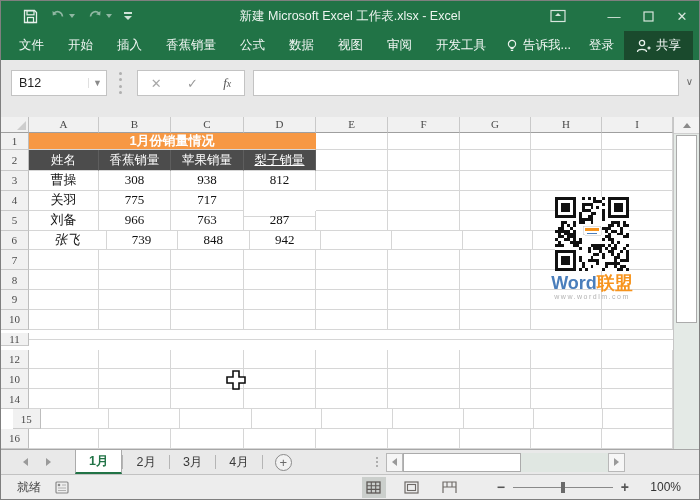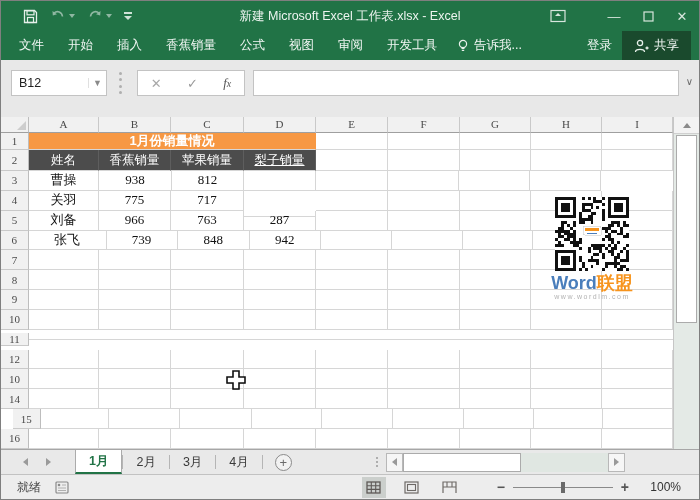--- a/index.html
+++ b/index.html
@@ -148,20 +148,21 @@
     </div>
   </div>
 
   <div class="ribbonrow">
     <span id="ribbon-tabs" style="display:flex;align-items:stretch;height:29px;">
         <span class="rtab file">文件</span>
         <span class="rtab">开始</span>
         <span class="rtab">插入</span>
         <span class="rtab">香蕉销量</span>
         <span class="rtab">公式</span>
+        <span class="rtab">数据</span>
         <span class="rtab">视图</span>
         <span class="rtab">审阅</span>
         <span class="rtab">开发工具</span>
       </span>
     <span class="tellme">
       <svg width="12" height="14" viewBox="0 0 12 14">
           <circle cx="6" cy="5" r="3.6" fill="none" stroke="#E8F1EB" stroke-width="1.2"></circle>
           <path d="M4.5 9.5 h3 M4.8 11.3 h2.4" stroke="#E8F1EB" stroke-width="1.2"></path>
         </svg>
       <span>告诉我...</span>
@@ -227,20 +228,21 @@
         <div class="cell hdrcell" style="width: 72px; text-decoration: underline;">梨子销量</div>
         <div class="cell" style="width: 72px;"></div>
         <div class="cell" style="width: 72px;"></div>
         <div class="cell" style="width: 71px;"></div>
         <div class="cell" style="width: 71px;"></div>
         <div class="cell" style="width: 71px;"></div>
       </div>
       <div class="grow" style="height: 19.857px;">
         <div class="rowhdr">3</div>
         <div class="cell" style="width: 70px;">曹操</div>
+        <div class="cell" style="width: 72px;">308</div>
         <div class="cell" style="width: 73px;">938</div>
         <div class="cell" style="width: 72px;">812</div>
         <div class="cell" style="width: 72px;"></div>
         <div class="cell" style="width: 72px;"></div>
         <div class="cell" style="width: 71px;"></div>
         <div class="cell" style="width: 71px;"></div>
         <div class="cell" style="width: 71px;"></div>
       </div>
       <div class="grow" style="height: 19.857px;">
         <div class="rowhdr">4</div>
@@ -261,21 +263,21 @@
         <div class="cell" style="width: 73px;">763</div>
         <div class="cell" style="width: 72px;">287</div>
         <div class="cell" style="width: 72px;"></div>
         <div class="cell" style="width: 72px;"></div>
         <div class="cell" style="width: 71px;"></div>
         <div class="cell" style="width: 71px;"></div>
         <div class="cell" style="width: 71px;"></div>
       </div>
       <div class="grow" style="height: 19.857px;">
         <div class="rowhdr">6</div>
-        <div class="cell" style="width: 79px;">张飞</div>
+        <div class="cell" style="width: 79px; font-style: italic;">张飞</div>
         <div class="cell" style="width: 72px;">739</div>
         <div class="cell" style="width: 73px;">848</div>
         <div class="cell" style="width: 72px;">942</div>
         <div class="cell" style="width: 72px;"></div>
         <div class="cell" style="width: 72px;"></div>
         <div class="cell" style="width: 71px;"></div>
         <div class="cell" style="width: 71px;"></div>
         <div class="cell" style="width: 71px;"></div>
       </div>
       <div class="grow" style="height: 19.857px;">

